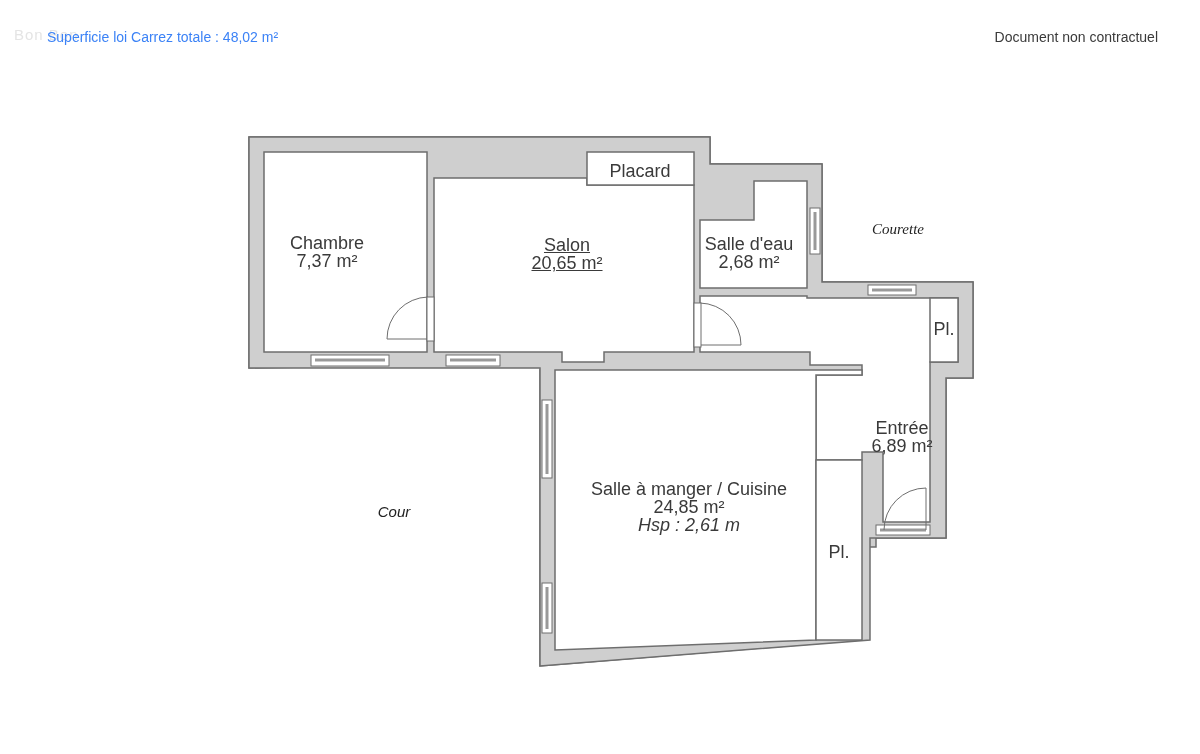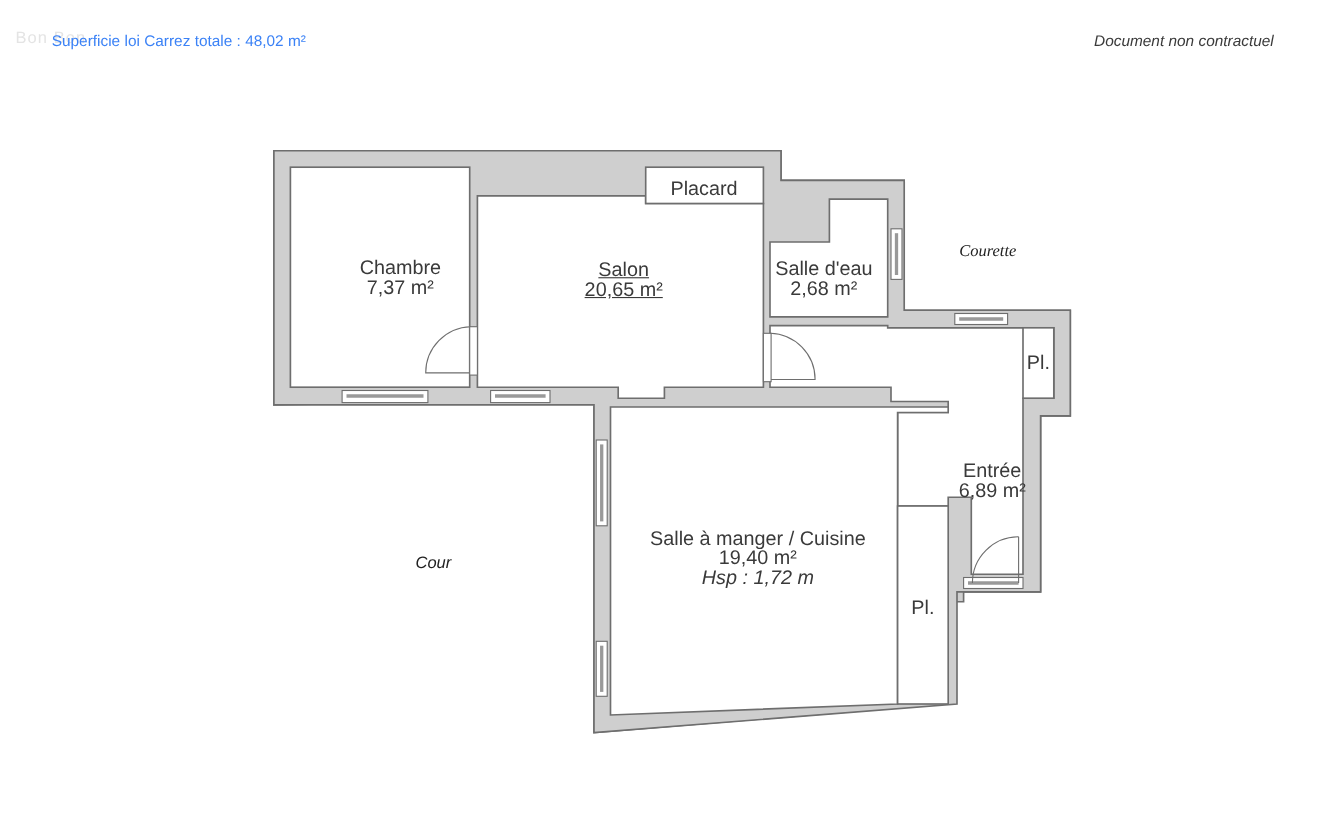--- a/index.html
+++ b/index.html
@@ -1,18 +1,18 @@
 <!DOCTYPE html>
 <html><head>
 <meta charset="utf-8">
 <style>
   html,body{margin:0;padding:0;background:#ffffff;}
   body{width:1200px;height:754px;position:relative;overflow:hidden;font-family:"Liberation Sans",sans-serif;color:#333;}
   .hdr-left{position:absolute;left:47px;top:29px;font-size:14px;color:#3b82f6;}
-  .hdr-right{position:absolute;right:42px;top:29px;font-size:14px;font-style:italic;color:#3a3a3a;}
+  .hdr-right{position:absolute;right:42px;top:29px;font-size:14px;color:#3a3a3a;}
   .wm{position:absolute;left:14px;top:26px;font-size:15px;color:#e4e4e4;letter-spacing:1px;text-align:right;}
   svg{position:absolute;left:0;top:0;}
   .lbl{position:absolute;text-align:center;font-size:18px;line-height:18px;color:#3a3a3a;transform:translateX(-50%);white-space:nowrap;}
   .ital{font-style:italic;}
   .ext{position:absolute;font-size:15px;font-style:italic;color:#222;transform:translateX(-50%);}
 </style>
 </head>
 <body>
 
 <div class="wm">Bon Bon...</div>
@@ -58,43 +58,43 @@
   <g fill="none" stroke="#6e6e6e" stroke-width="1">
     <path d="M428,297 A42,42 0 0 0 387,339 L428,339"></path>
     <rect x="427" y="297" width="7" height="44" fill="#fff"></rect>
     <path d="M700,303 A42,42 0 0 1 741,345 L700,345"></path>
     <rect x="694" y="303" width="7" height="44" fill="#fff"></rect>
     <path d="M926,488 A42,42 0 0 0 884,530"></path>
     <line x1="926" y1="488" x2="926" y2="530"></line>
   </g>
 </svg>
 
-<div class="lbl" style="left:364px;top:234px;">
+<div class="lbl" style="left:327px;top:234px;">
   <div>Chambre</div>
   <div>7,37 m²</div>
 </div>
 <div class="lbl" style="left:567px;top:236px;text-decoration:underline;">
   <div>Salon</div>
   <div>20,65 m²</div>
 </div>
 <div class="lbl" style="left:640px;top:162px;">
   <div>Placard</div>
 </div>
 <div class="lbl" style="left:749px;top:235px;">
   <div>Salle d'eau</div>
   <div>2,68 m²</div>
 </div>
 <div class="lbl" style="left:902px;top:419px;">
   <div>Entrée</div>
   <div>6,89 m²</div>
 </div>
 <div class="lbl" style="left:689px;top:480px;">
   <div>Salle à manger / Cuisine</div>
-  <div>19,40 m²</div>
-  <div class="ital">Hsp : 1,72 m</div>
+  <div>24,85 m²</div>
+  <div class="ital">Hsp : 2,61 m</div>
 </div>
 <div class="lbl" style="left:839px;top:543px;">
   <div>Pl.</div>
 </div>
 <div class="lbl" style="left:944px;top:320px;">
   <div>Pl.</div>
 </div>
 
 <div class="ext" style="left:898px;top:221px;font-family:Liberation Serif, serif;">Courette</div>
 <div class="ext" style="left:394px;top:503px;">Cour</div>

